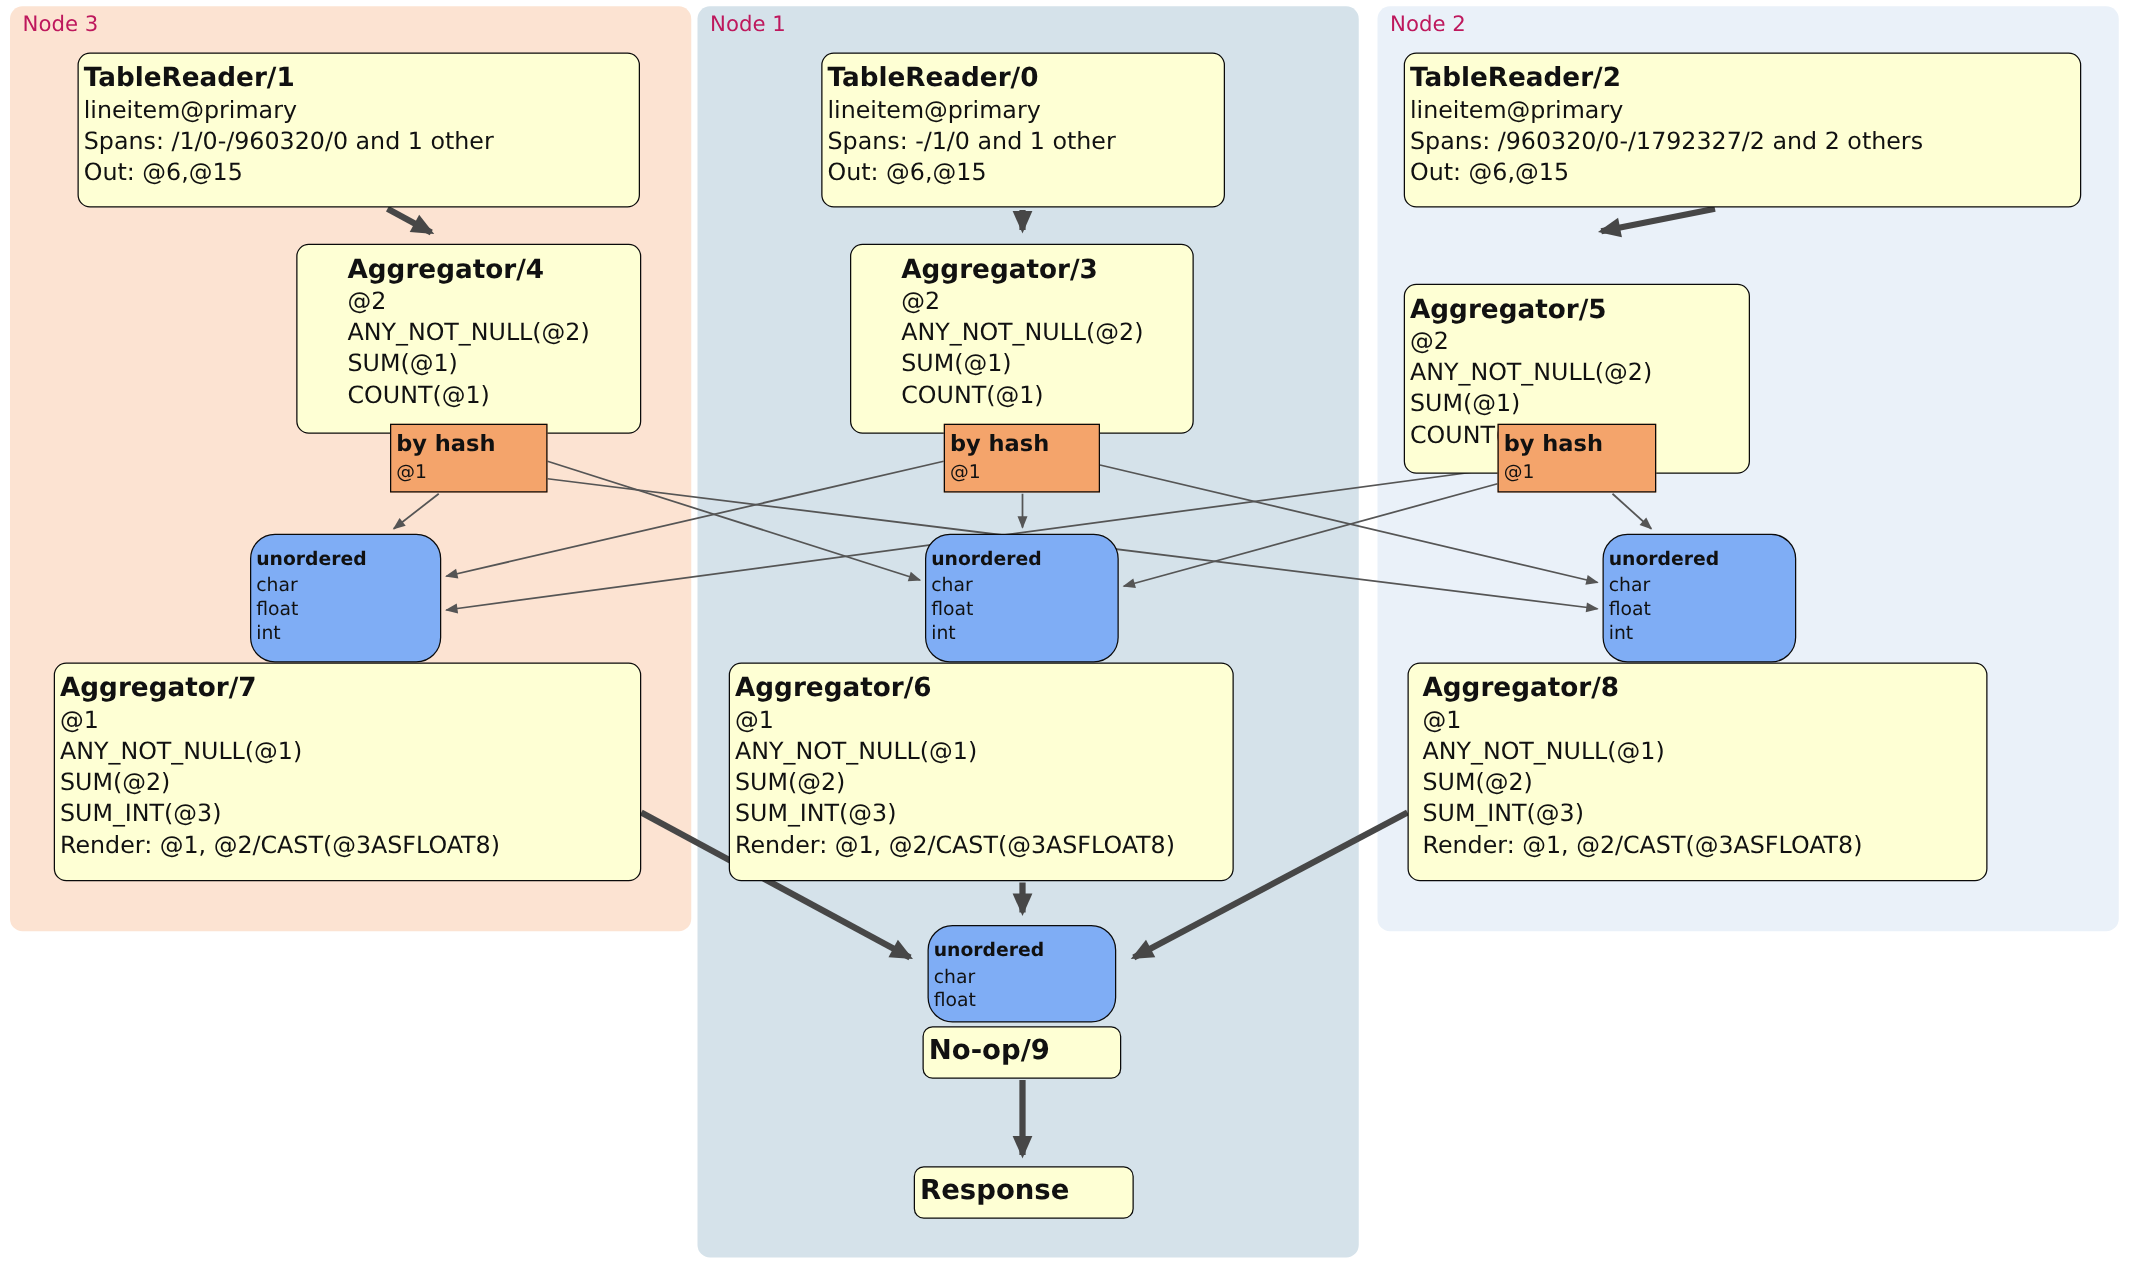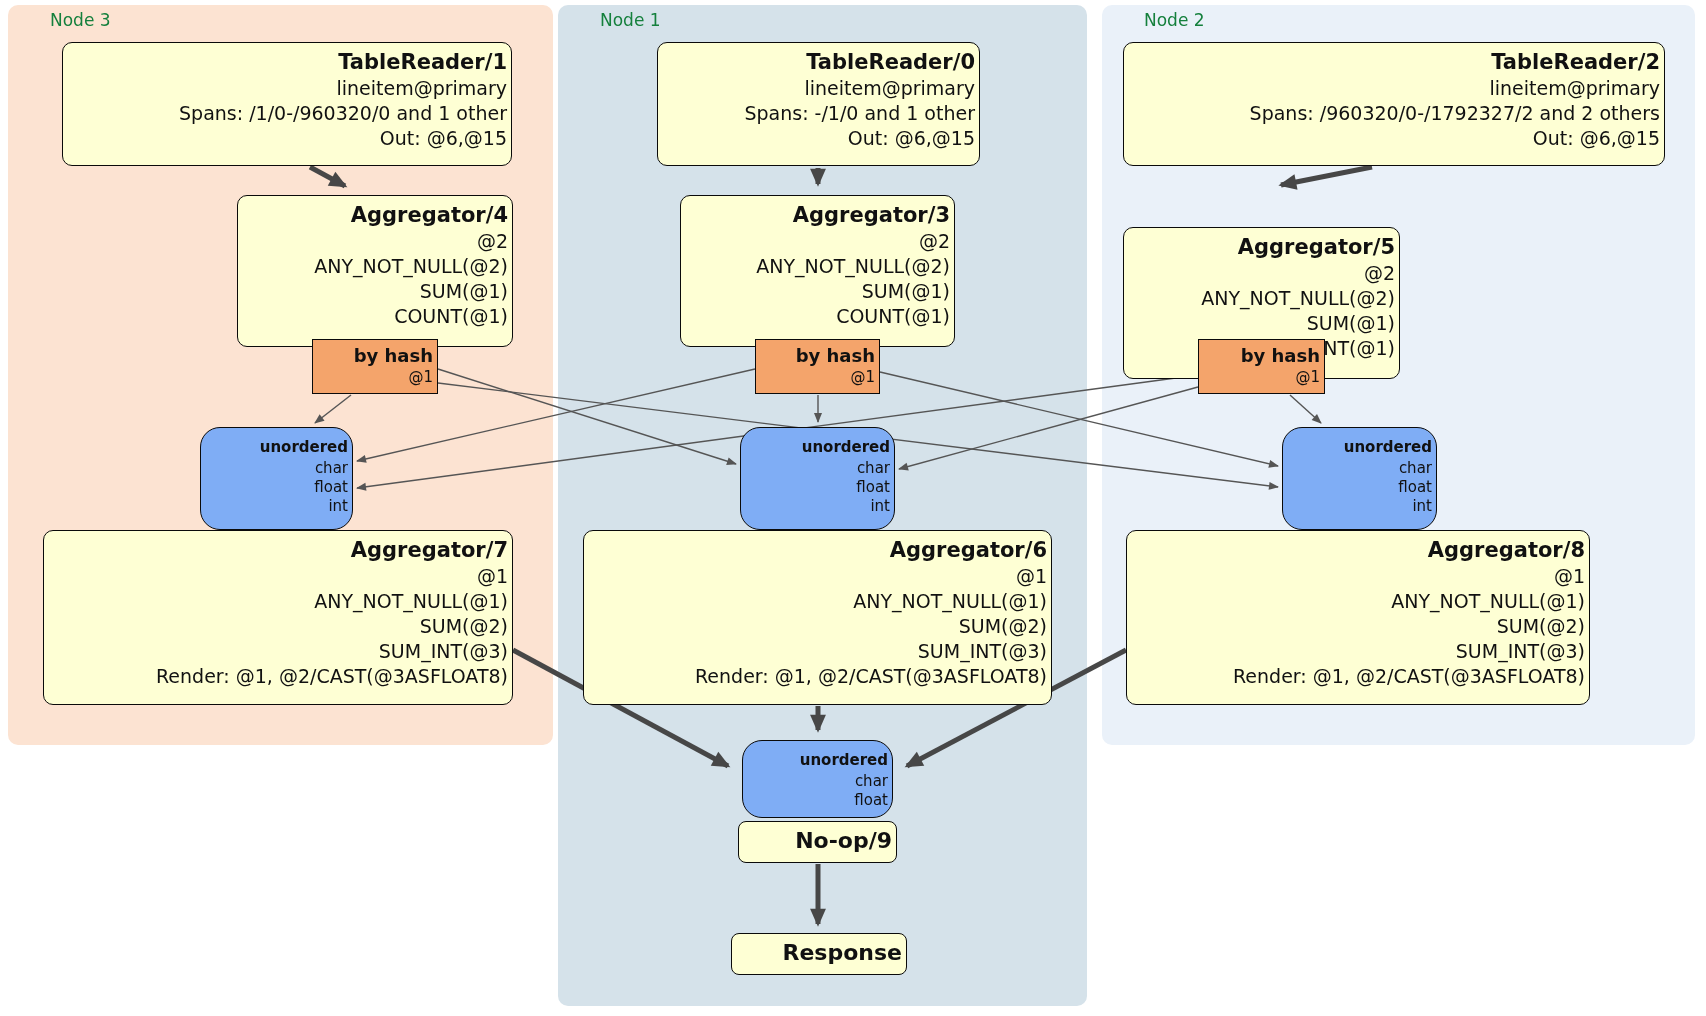--- a/index.html
+++ b/index.html
@@ -2,27 +2,27 @@
 <html style="--peach: #fce3d2; --nblue: #d5e2ea; --lblue: #eaf1f9; --yellow: #feffd4; --orange: #f4a46b; --bblue: #7fadf5;"><head>
 <meta charset="utf-8">
 <style>
   html,body { margin:0; padding:0; background:#ffffff; }
   .canvas {
     position:relative; width:1706px; height:1016px; overflow:hidden;
     font-family:"DejaVu Sans","Liberation Sans",sans-serif; color:#111;
     background:#ffffff;
   }
   .region { position:absolute; border-radius:10px; }
-  .region-label { position:absolute; font-size:17px; color:#15803d; white-space:nowrap;margin-left:32px; }
+  .region-label { position:absolute; font-size:17px; color:#be185d; white-space:nowrap; }
   #region-node3 { left:8px;   top:5px; width:545px; height:740px; background:var(--peach); }
   #region-node1 { left:558px; top:5px; width:529px; height:1001px; background:var(--nblue); }
   #region-node2 { left:1102px;top:5px; width:593px; height:740px; background:var(--lblue); }
   #edges { position:absolute; left:0; top:0; z-index:2; }
   .box {
-    position:absolute; z-index:3; box-sizing:border-box; text-align:right;
+    position:absolute; z-index:3; box-sizing:border-box; text-align:left;
     border:1.6px solid #0a0a0a; white-space:nowrap;
   }
   .proc { background:var(--yellow); border-radius:10px; padding:6px 4px;
           font-size:19px; line-height:25px; }
   .proc .title { font-weight:bold; font-size:21px; line-height:27px; }
   .router { background:var(--orange); border-radius:0; padding:4px 4px;
             font-size:15px; line-height:19px; }
   .router .title { font-weight:bold; font-size:18px; line-height:24px; }
   .sync { background:var(--bblue); border-radius:20px; padding:7px 4px;
           font-size:15px; line-height:19px; }
@@ -36,21 +36,21 @@
   #agg4 { left:237px;  top:195px; width:276px; height:152px;padding-left:40px; }
   #agg3 { left:680px;  top:195px; width:275px; height:152px;padding-left:40px; }
   #agg5 { left:1123px; top:195px; width:277px; height:152px;margin-top:32px; }
   #hash3 { left:312px;  top:339px; width:126px; height:55px; }
   #hash1 { left:755px;  top:339px; width:125px; height:55px; }
   #hash2 { left:1198px; top:339px; width:127px; height:55px; }
   #un3 { left:200px;  top:427px; width:153px; height:103px; }
   #un1 { left:740px;  top:427px; width:155px; height:103px; }
   #un2 { left:1282px; top:427px; width:155px; height:103px; }
   #agg7 { left:43px;   top:530px; width:470px; height:175px; }
-  #agg6 { left:583px;  top:530px; width:469px; height:175px; }
+  #agg6 { left:583px;  top:530px; width:404px; height:175px; }
   #agg8 { left:1126px; top:530px; width:464px; height:175px;padding-left:11px; }
   #unfinal { left:742px; top:740px; width:151px; height:78px; }
   #noop { left:738px; top:821px; width:159px; height:42px; }
   #response { left:731px; top:933px; width:176px; height:42px; }
   .tk { stroke:#474747; stroke-width:5; fill:none; }
   .tn { stroke:#555555; stroke-width:1.4; fill:none; }
 </style>
 </head>
 <body>
 

